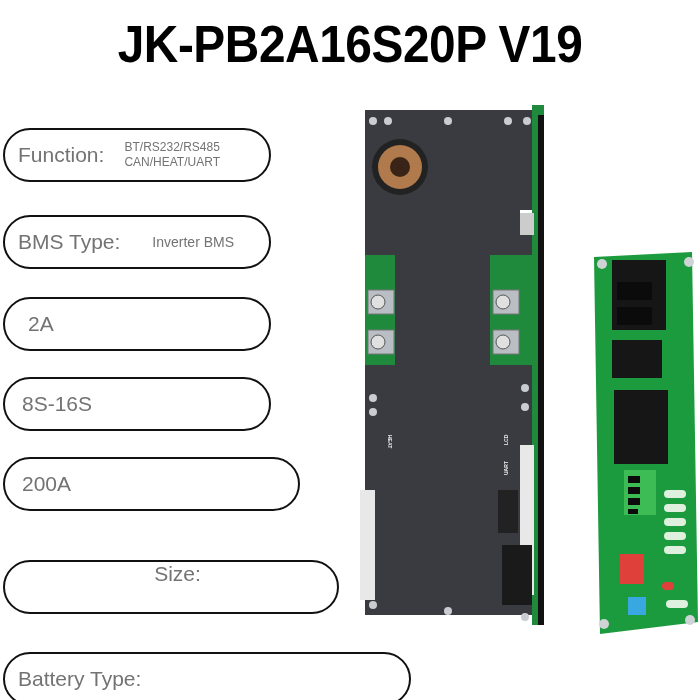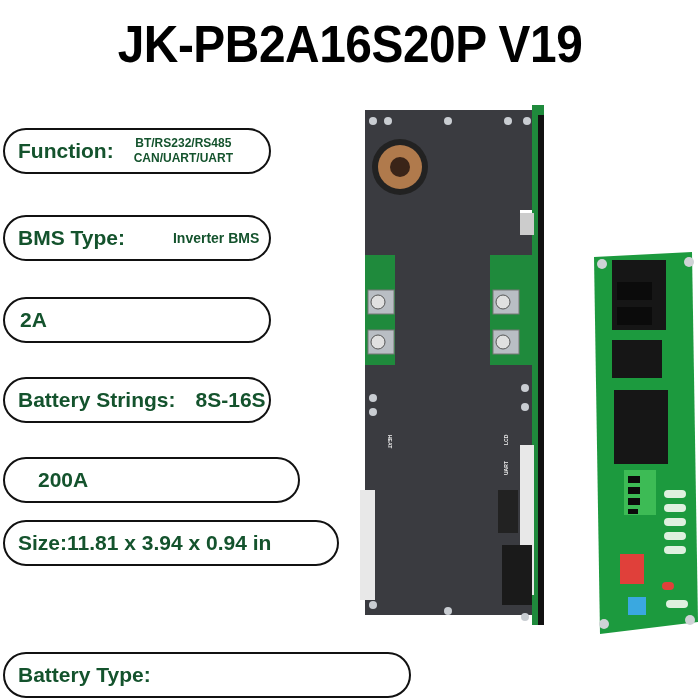--- a/index.html
+++ b/index.html
@@ -1,58 +1,56 @@
 <!DOCTYPE html>
 <html><head>
 <meta charset="utf-8">
 <style>
   html,body{margin:0;padding:0;background:#fff;}
   body{width:700px;height:700px;position:relative;overflow:hidden;font-family:"Liberation Sans",sans-serif;}
   .title{position:absolute;left:0;top:14px;width:700px;text-align:center;font-weight:bold;font-size:52px;letter-spacing:-0.5px;color:#000;transform:scaleX(0.92);}
-  .pill{position:absolute;left:3px;height:46px;border:2px solid #111;border-radius:28px;box-sizing:border-box;display:flex;align-items:center;padding-left:13px;color:#14532d;font-weight:bold;white-space:nowrap;}
+  .pill{position:absolute;left:3px;height:54px;border:2px solid #111;border-radius:28px;box-sizing:border-box;display:flex;align-items:center;padding-left:13px;color:#737373;font-weight:normal;white-space:nowrap;}
   .lbl{font-size:21px;}
-  .val{font-size:21px;margin-left:20px;}
+  .val{font-size:21px;margin-left:4px;}
   .val.sm{font-size:14px;}
   .val.two{font-size:12px;line-height:15px;margin-left:20px;text-align:center;}
   .board{position:absolute;}
 </style>
 </head>
 <body>
 
 <div class="title">JK-PB2A16S20P V19</div>
 
 <div class="pill" style="top:128px;width:268px;">
   <span class="lbl">Function:</span>
   <span class="val two">
     <div>BT/RS232/RS485</div>
-    <div>CAN/UART/UART</div>
+    <div>CAN/HEAT/UART</div>
   </span>
 </div>
 
 <div class="pill" style="top:215px;width:268px;gap:28px;">
   <span class="lbl">BMS Type:</span>
   <span class="val sm">Inverter BMS</span>
 </div>
 
 <div class="pill" style="top:297px;width:268px;">
-  <span class="val" style="margin-left:2px">2A</span>
+  <span class="val" style="margin-left:10px">2A</span>
 </div>
 
 <div class="pill" style="top:377px;width:268px;">
-  <span class="lbl">Battery Strings:</span>
   <span class="val">8S-16S</span>
 </div>
 
 <div class="pill" style="top:457px;width:297px;">
   <span class="val">200A</span>
 </div>
 
-<div class="pill" style="top:520px;width:336px;">
+<div class="pill" style="top:560px;width:336px;flex-direction:column;">
   <span class="lbl">Size:</span>
-  <span class="val" style="margin-left:0">11.81 x 3.94 x 0.94 in</span>
 </div>
 
 <div class="pill" style="top:652px;width:408px;">
   <span class="lbl">Battery Type:</span>
 </div>
 
 <svg class="board" style="left:360px;top:105px" width="190" height="530" viewBox="0 0 190 530">
   <rect x="172" y="0" width="12" height="520" fill="#1f8a3c"></rect>
   <rect x="178" y="10" width="6" height="510" fill="#111"></rect>
 

